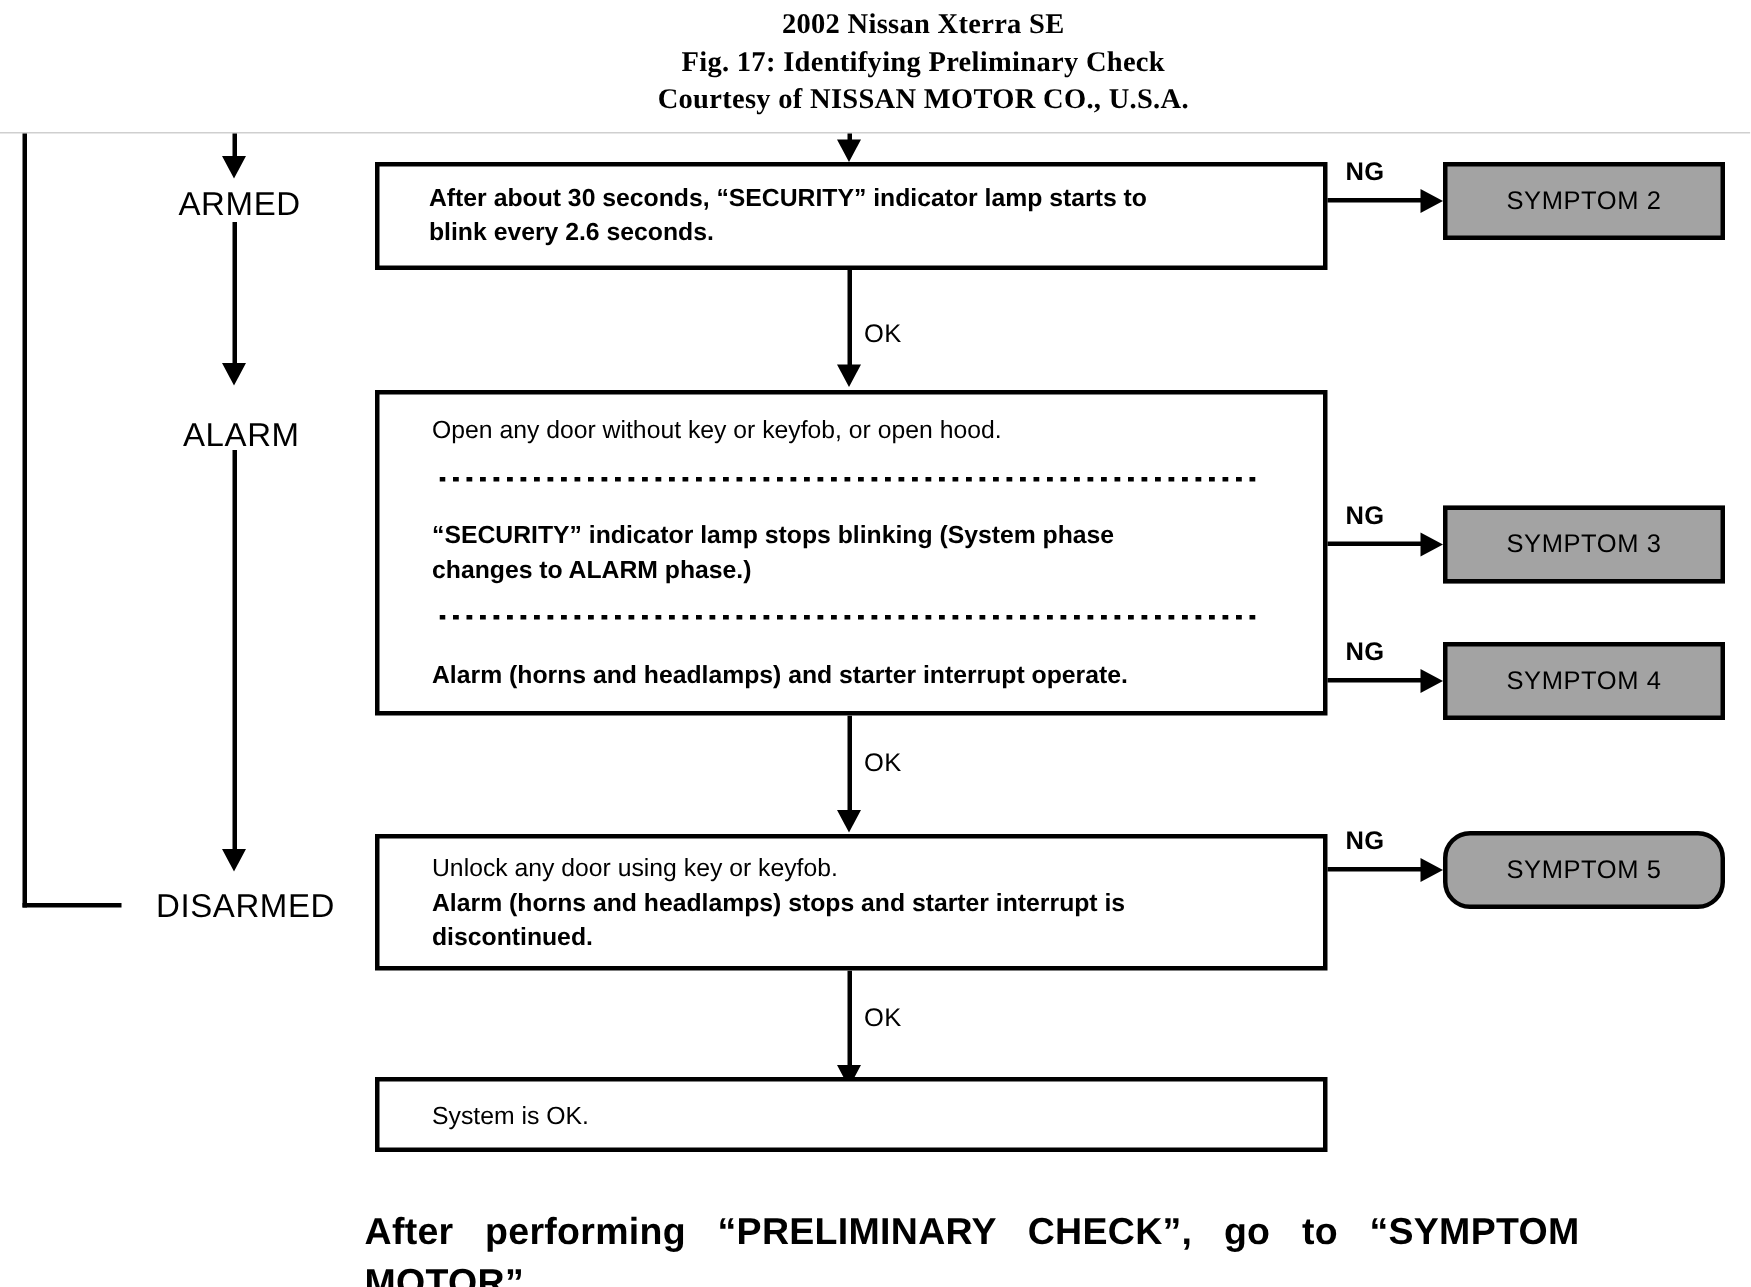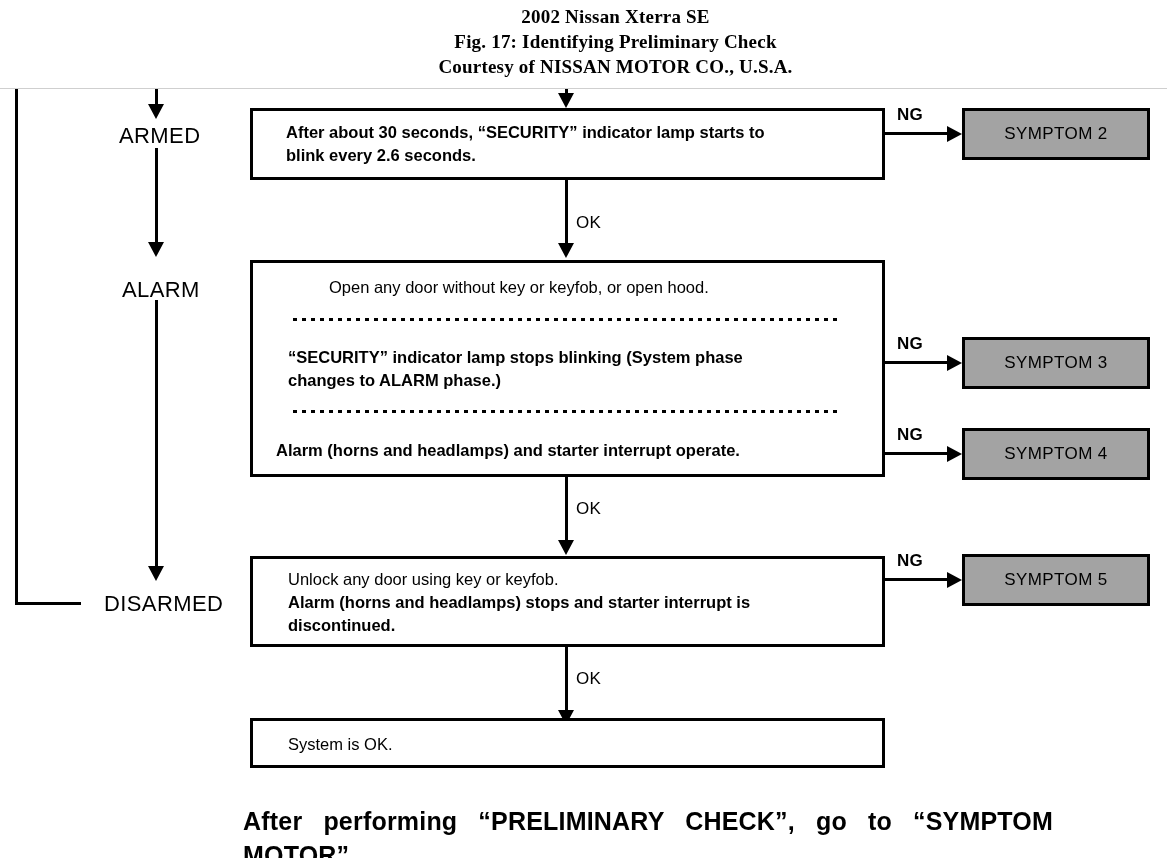--- a/index.html
+++ b/index.html
@@ -208,30 +208,30 @@
   <div class="hline-seg" style="left:885px; top:132px; width:65px;"></div>
   <div class="arrow-right" style="left:947px; top:126px;"></div>
   <div class="edge-label ng" style="left:897px; top:105px;">NG</div>
 
   <div class="symptom-box" style="left:962px; top:108px; width:188px; height:52px;">
     <span class="symptom-label">SYMPTOM 2</span>
   </div>
 
   <div class="box" style="left:250px; top:260px; width:635px; height:217px;"></div>
 
-  <div class="box-text regular" style="left:288px; top:276px; width:580px;margin-left:41px;">Open any door without key or keyfob, or open hood.</div>
+  <div class="box-text regular" style="left:288px; top:276px; width:580px;">Open any door without key or keyfob, or open hood.</div>
 
   <div class="dotted-sep" style="left:293px; top:318px; width:548px;"></div>
 
   <div class="box-text bold" style="left:288px; top:346px; width:580px;">“SECURITY” indicator lamp stops blinking (System phase
 changes to ALARM phase.)</div>
 
   <div class="dotted-sep" style="left:293px; top:410px; width:548px;"></div>
 
-  <div class="box-text bold" style="left:276px; top:439px; width:580px;">Alarm (horns and headlamps) and starter interrupt operate.</div>
+  <div class="box-text bold" style="left:288px; top:439px; width:580px;">Alarm (horns and headlamps) and starter interrupt operate.</div>
 
   <div class="hline-seg" style="left:885px; top:361px; width:65px;"></div>
   <div class="arrow-right" style="left:947px; top:355px;"></div>
   <div class="edge-label ng" style="left:897px; top:334px;">NG</div>
 
   <div class="symptom-box" style="left:962px; top:337px; width:188px; height:52px;">
     <span class="symptom-label">SYMPTOM 3</span>
   </div>
 
   <div class="hline-seg" style="left:885px; top:452px; width:65px;"></div>
@@ -246,21 +246,21 @@
 
   <div class="box-text regular" style="left:288px; top:568px; width:580px;">Unlock any door using key or keyfob.</div>
 
   <div class="box-text bold" style="left:288px; top:591px; width:580px;">Alarm (horns and headlamps) stops and starter interrupt is
 discontinued.</div>
 
   <div class="hline-seg" style="left:885px; top:578px; width:65px;"></div>
   <div class="arrow-right" style="left:947px; top:572px;"></div>
   <div class="edge-label ng" style="left:897px; top:551px;">NG</div>
 
-  <div class="symptom-box" style="left:962px; top:554px; width:188px; height:52px;">
+  <div class="symptom-box" style="left:962px; top:554px; width:188px; height:52px;border-radius:18px;">
     <span class="symptom-label">SYMPTOM 5</span>
   </div>
 
   <div class="box" style="left:250px; top:718px; width:635px; height:50px;"></div>
   <div class="box-text regular" style="left:288px; top:733px; width:580px;">System is OK.</div>
 
   <div class="footer-note">
     <span class="fl fl-1">After performing “PRELIMINARY CHECK”, go to “SYMPTOM</span>
     <span class="fl fl-2">MOTOR”.</span>
   </div>

